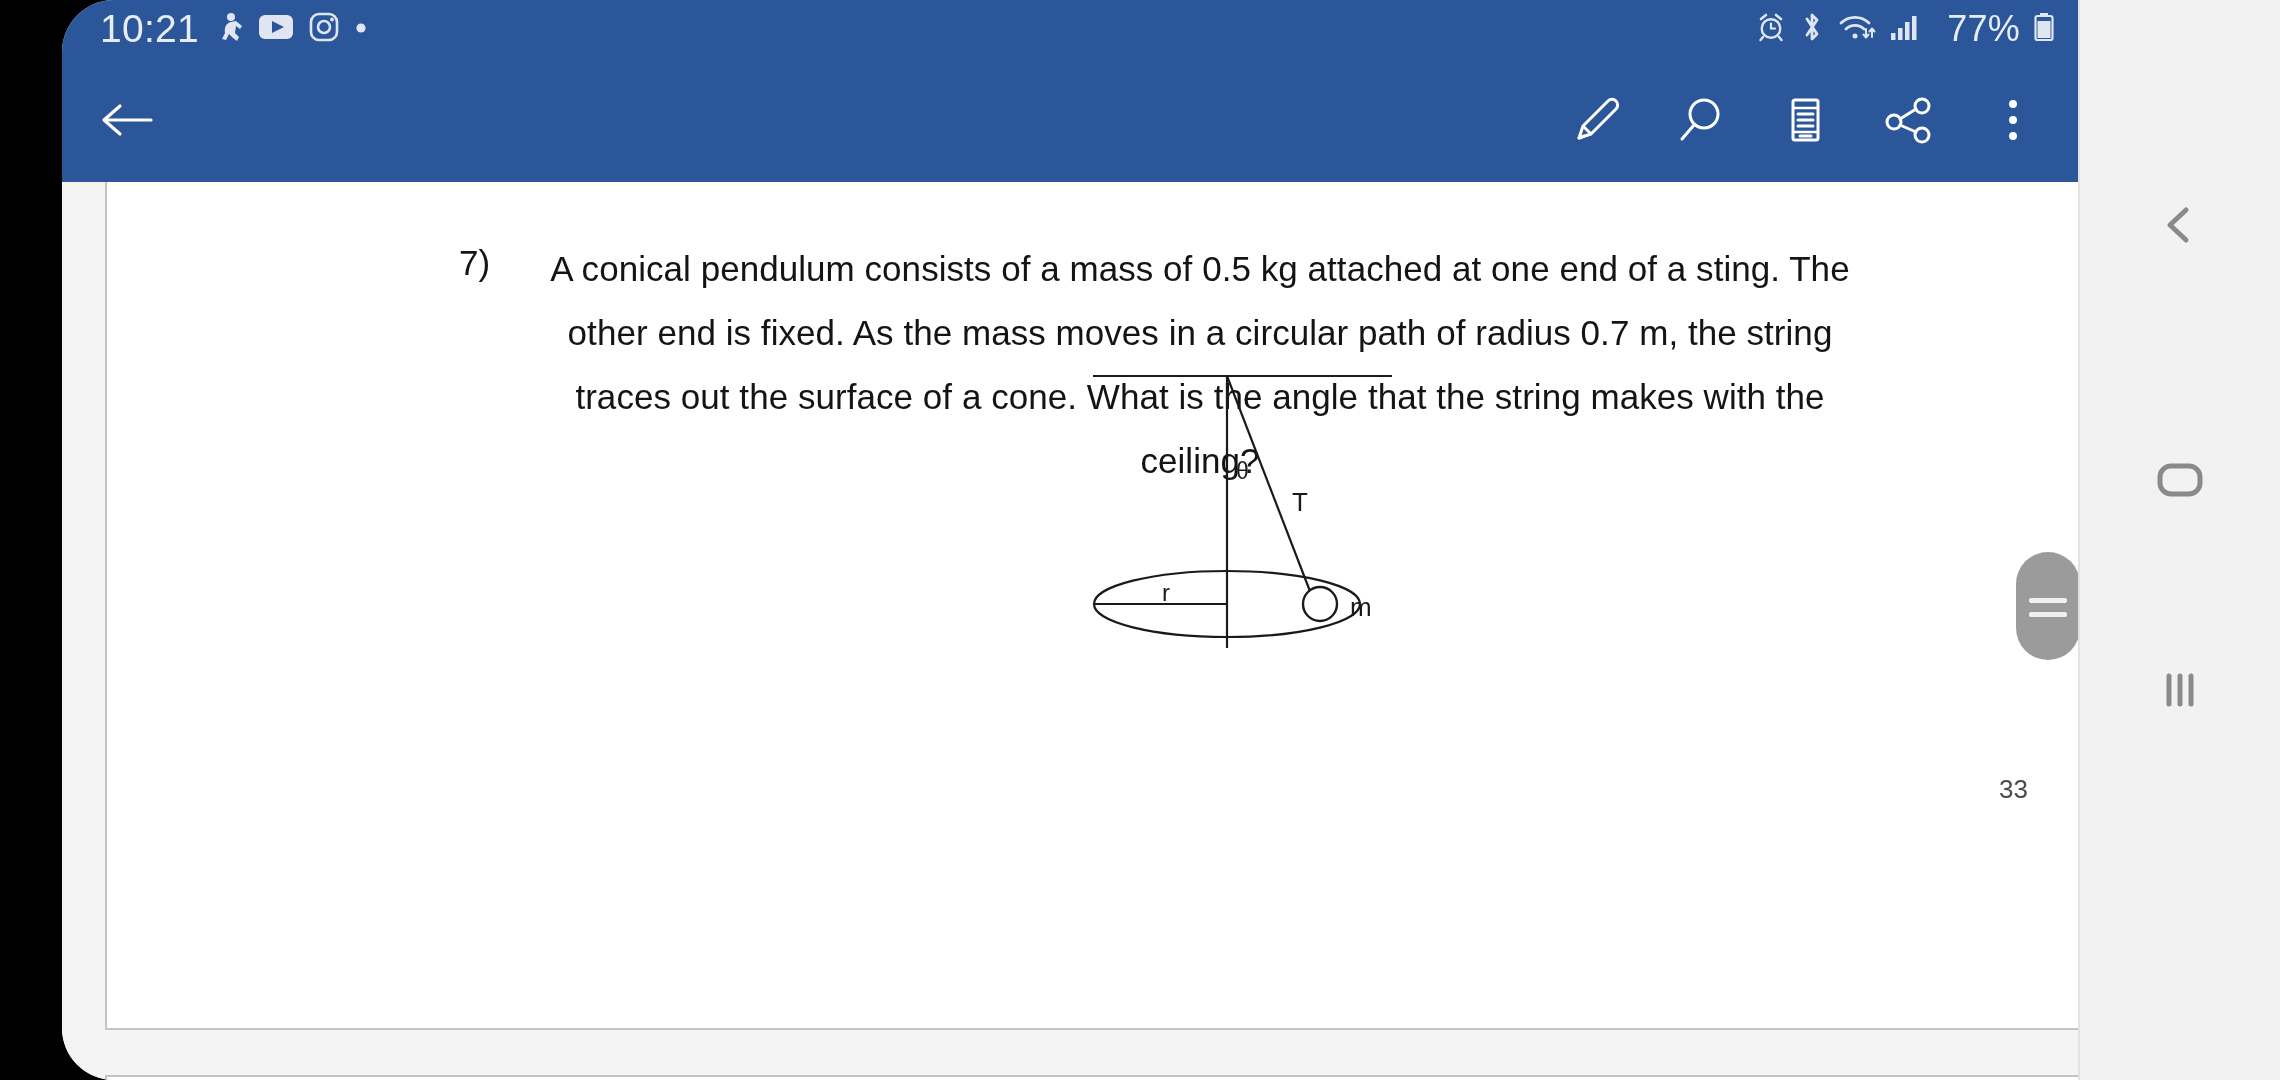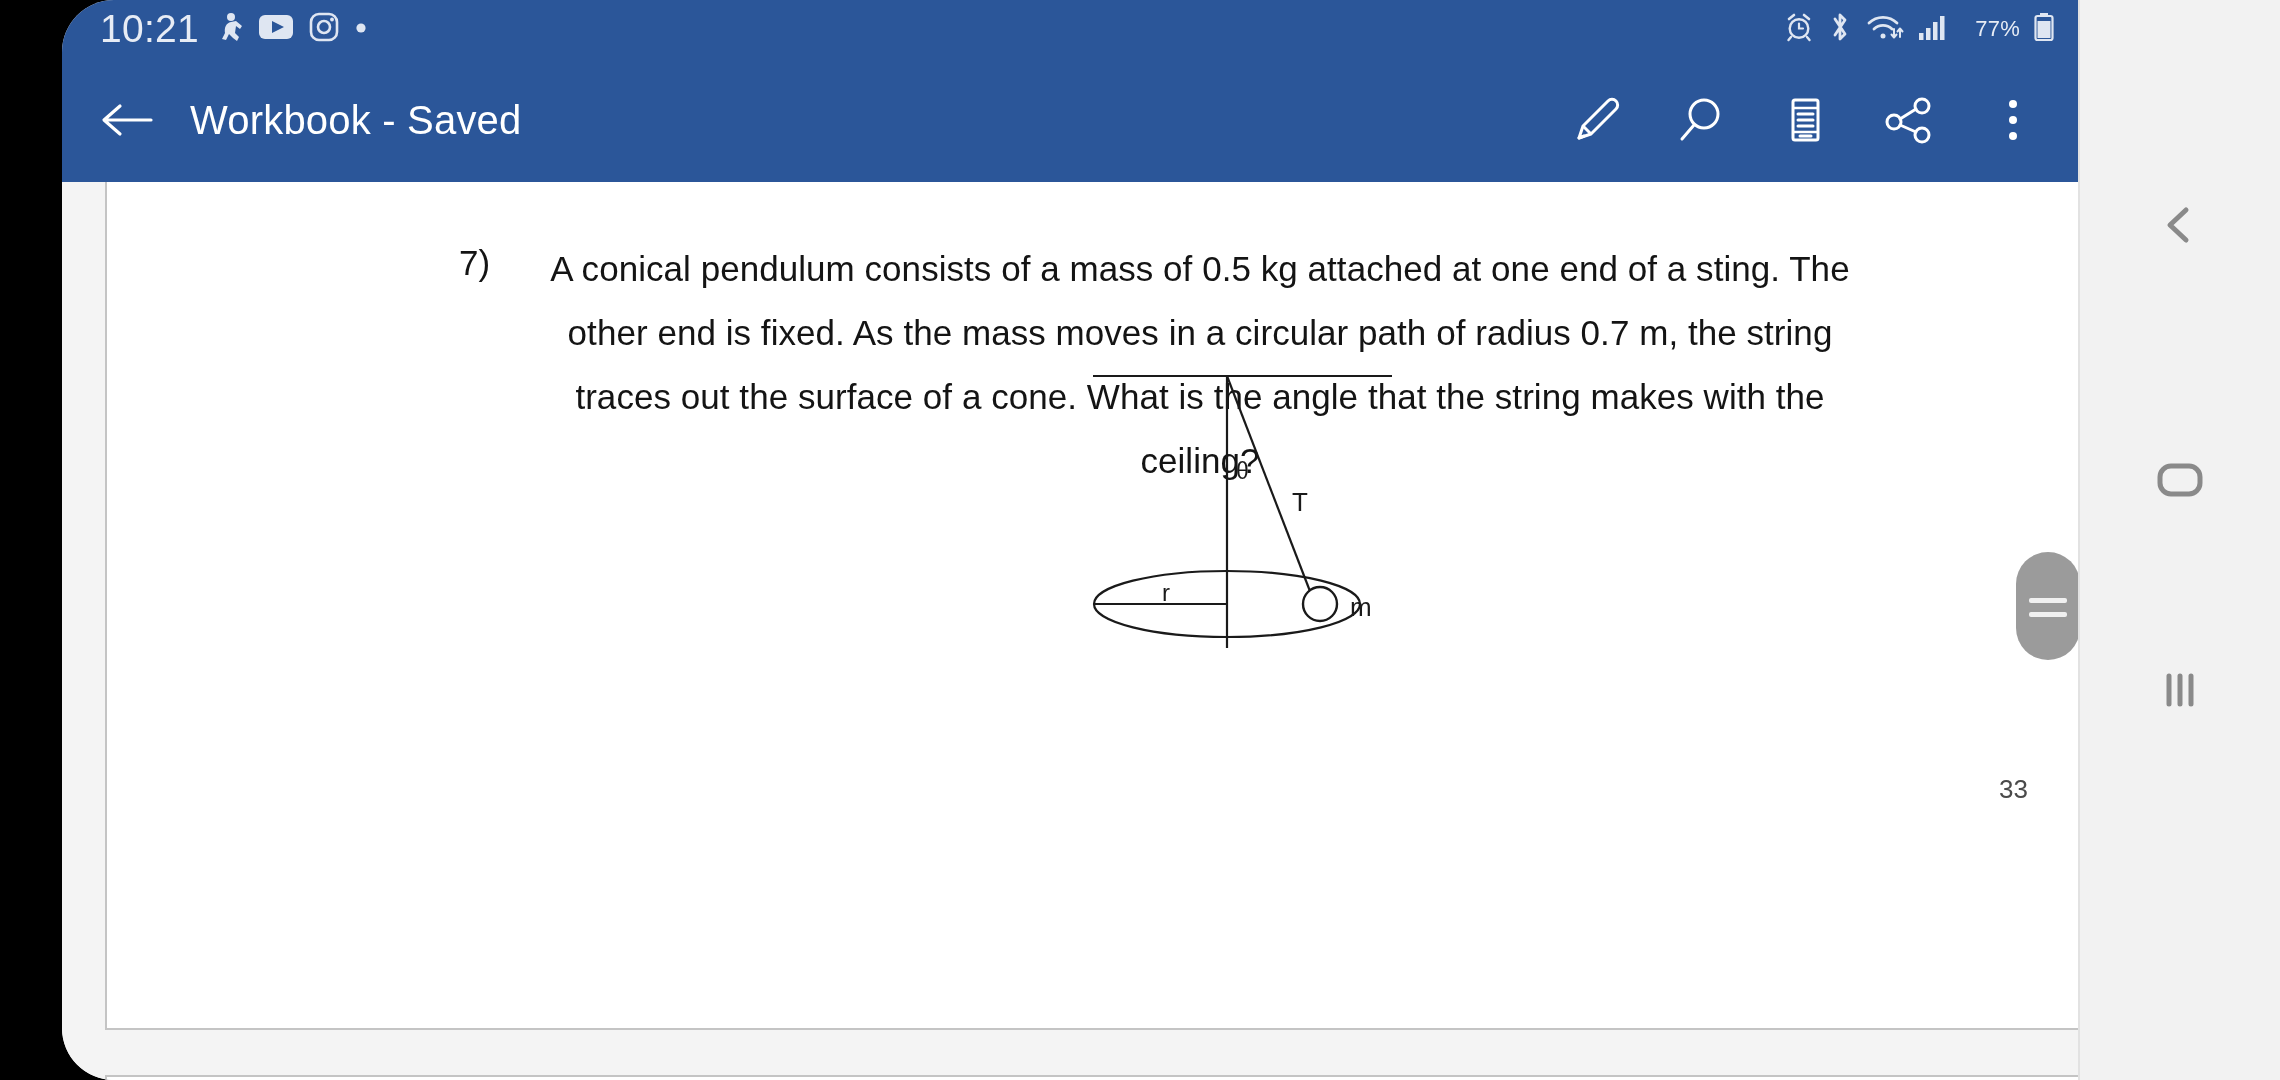--- a/index.html
+++ b/index.html
@@ -58,21 +58,21 @@
     position: absolute;
     right: 26px;
     top: 0;
     height: 58px;
     display: flex;
     align-items: center;
     gap: 14px;
   }
   .sicon { display: block; }
   #battery-pct {
-    font-size: 22px;
+    font-size: 36px;
     color: #e7ecf5;
     margin-left: 13px;
     letter-spacing: .2px;
   }
 
   
   #app-bar {
     position: absolute;
     left: 0; top: 58px;
     width: 2018px;
@@ -311,21 +311,20 @@
       </span>
     </span>
   </div>
 
   <div id="app-bar">
     <div id="back-button">
       <svg width="54" height="40" viewBox="0 0 54 40">
         <path d="M51 20 H5 M20 6 L4 20 L20 34" fill="none" stroke="#ffffff" stroke-width="3.2" stroke-linecap="round" stroke-linejoin="round"></path>
       </svg>
     </div>
-    <div id="app-title">Workbook - Saved</div>
 
     <div id="app-bar-actions">
 
       <div class="action-btn">
         <svg width="54" height="54" viewBox="0 0 54 54">
           <path d="M9 45 L13 33 L38 8 A4.5 4.5 0 0 1 46 16 L21 41 Z" fill="none" stroke="#ffffff" stroke-width="3" stroke-linejoin="round"></path>
           <path d="M13 33 L21 41" fill="none" stroke="#ffffff" stroke-width="3"></path>
           <path d="M9 45 L14 43" fill="none" stroke="#ffffff" stroke-width="3" stroke-linecap="round"></path>
         </svg>
       </div>

